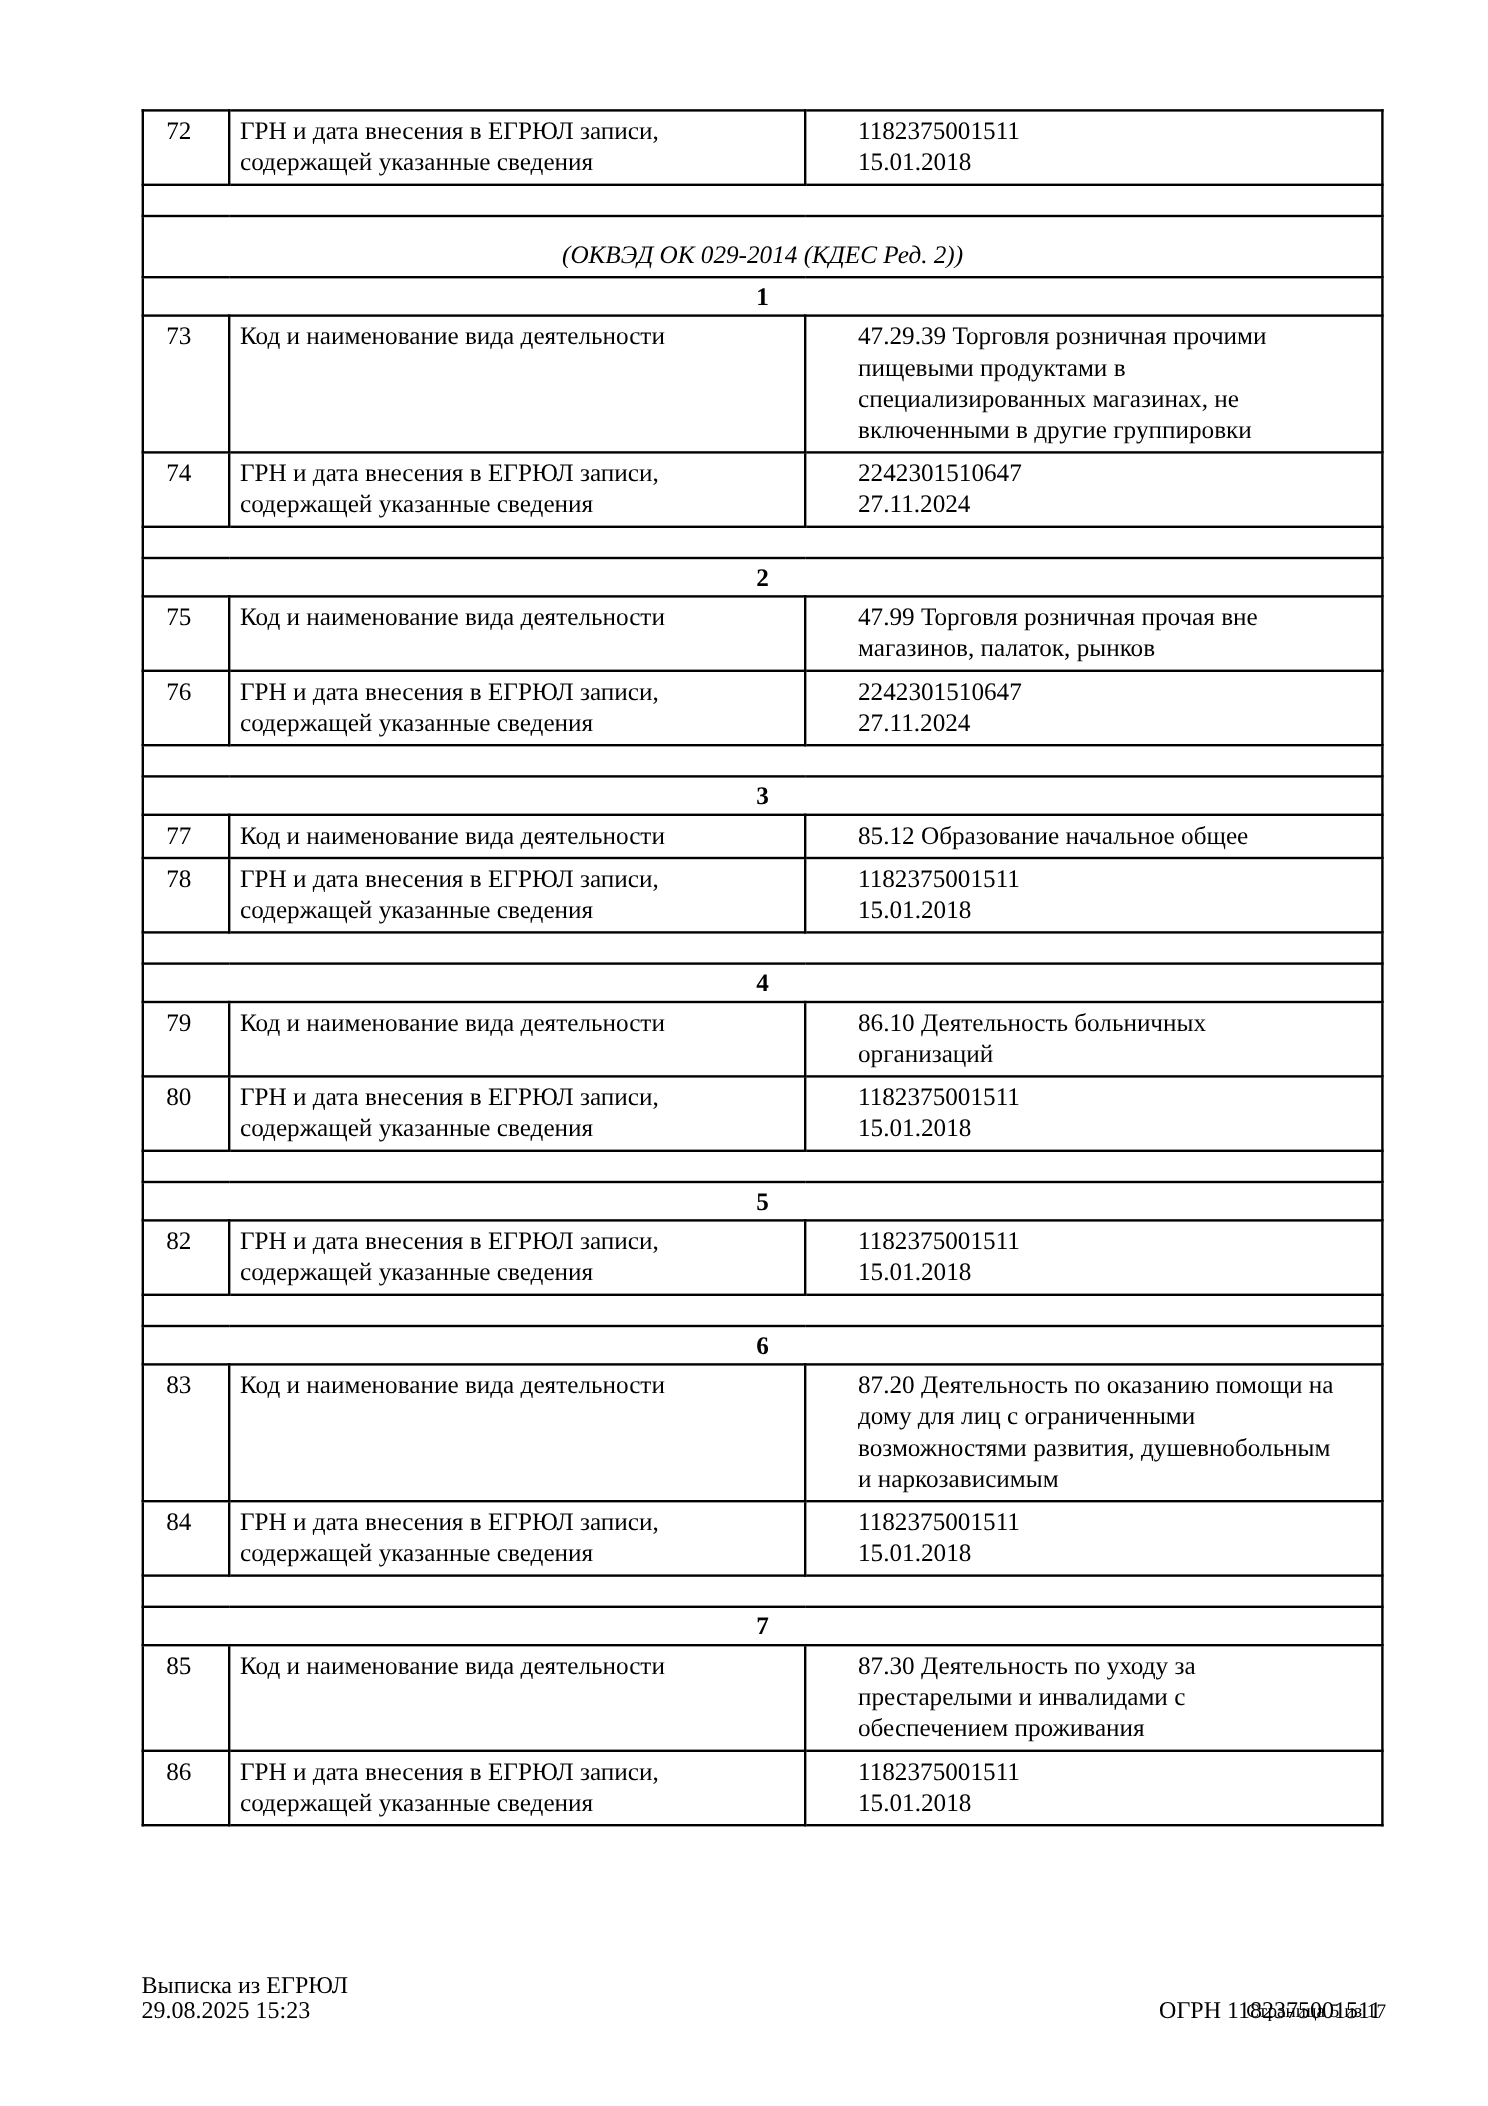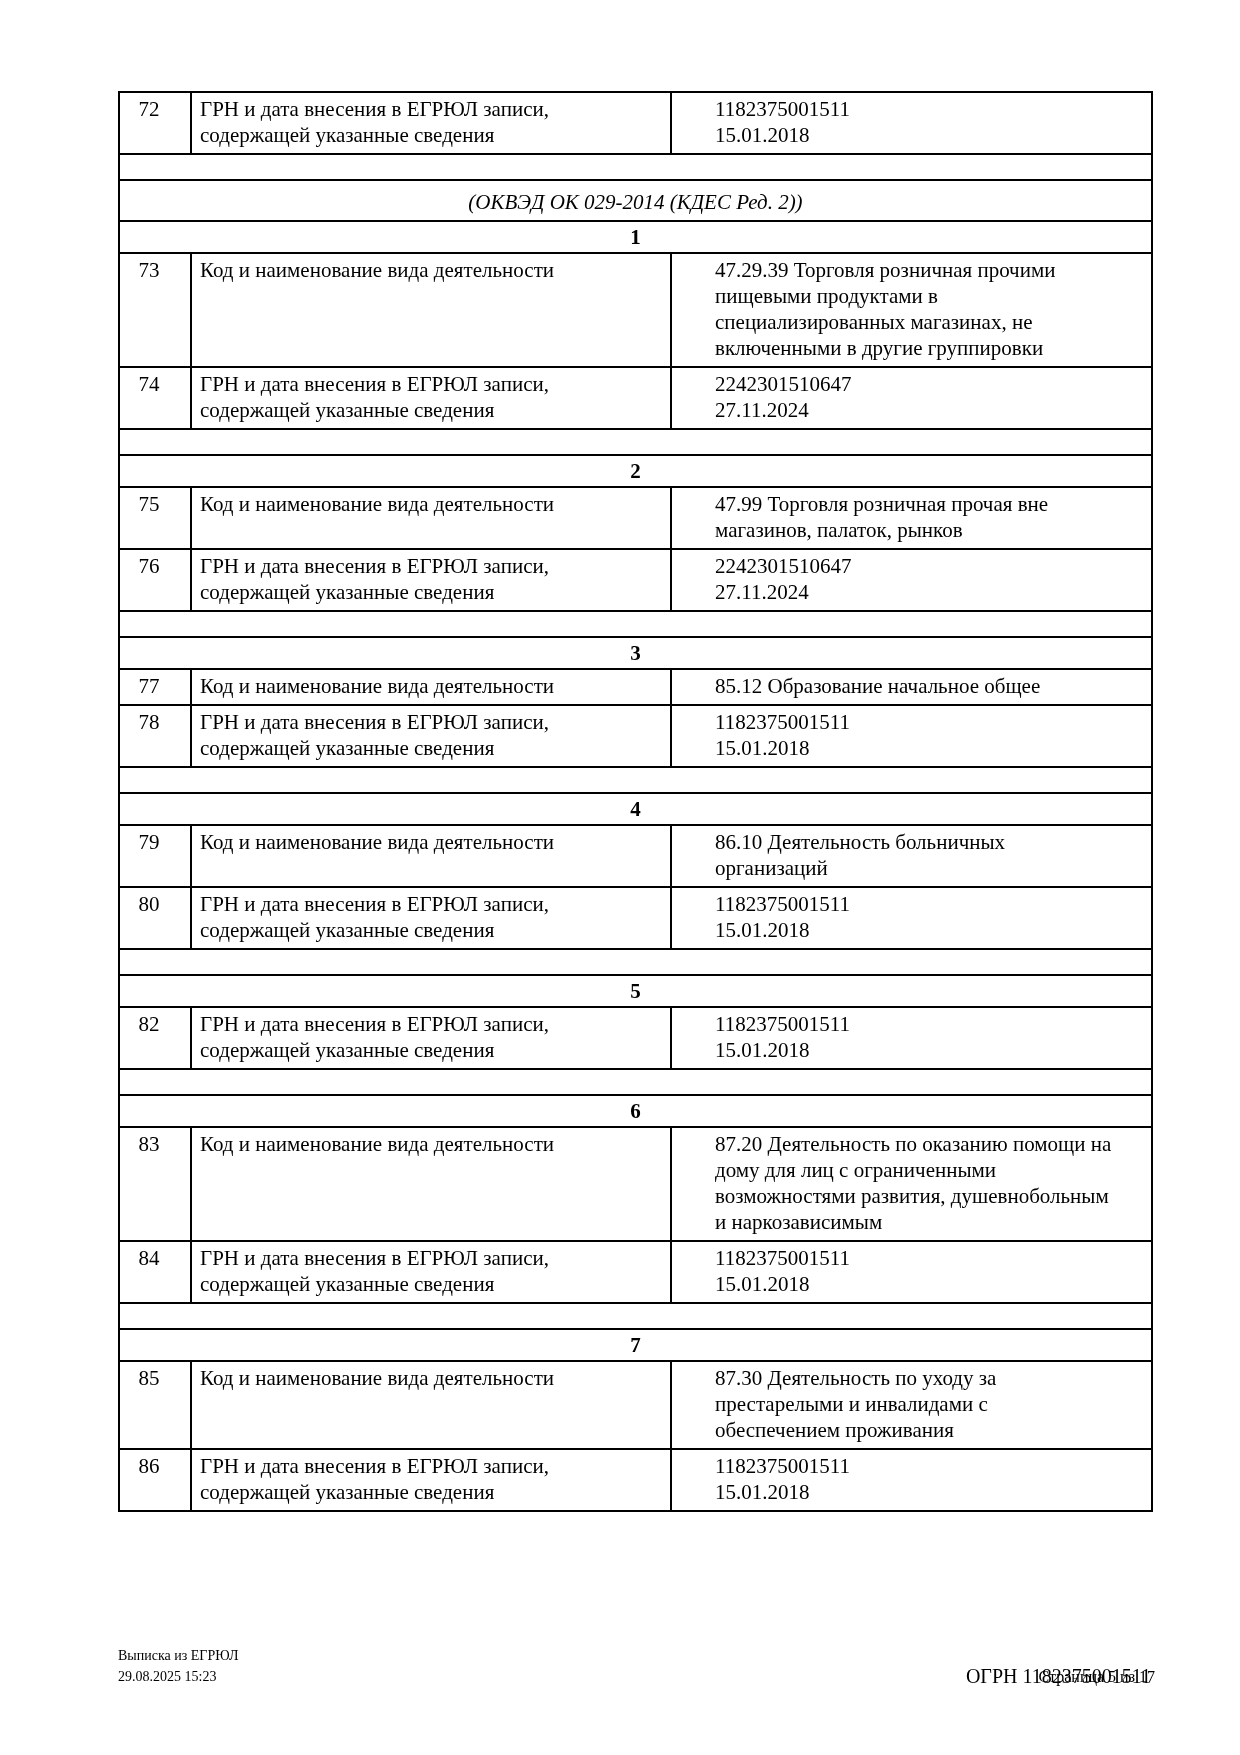--- a/index.html
+++ b/index.html
@@ -20,24 +20,24 @@
     vertical-align:top;
     font-size:21px; line-height:26px;
     padding:3px 8px 5px 8px;
   }
   td.c-num   { text-align:center; padding-left:2px; padding-right:14px; }
   td.c-label { white-space:pre-line; }
   td.c-value { white-space:pre-line;padding-left:43px; }
   tr.spacer-row td { height:26px; padding:0; }
   tr.number-row td { text-align:center; font-weight:bold; height:30px; padding-top:2px; padding-bottom:2px; }
   tr.hdr-title td { text-align:center; font-weight:bold; font-style:italic; height:35px; padding-top:4px; }
-  tr.hdr-sub td   { text-align:center; font-style:italic; height:35px; padding-top:8px; }
+  tr.hdr-sub td   { text-align:center; font-style:italic; height:35px; padding-top:18px; }
   .footer-left {
     position:absolute; left:118px; top:1645px;
-    font-size:14px; line-height:21px;
+    font-size:20px; line-height:21px;
   }
   .footer-center {
     position:absolute; left:118px; top:1666px; width:1033px;
     text-align:right; font-size:20px; line-height:21px;
   }
   .footer-right {
     position:absolute; right:85px; top:1666px;
     font-size:16px; line-height:21px; text-align:right;
   }
 </style>

